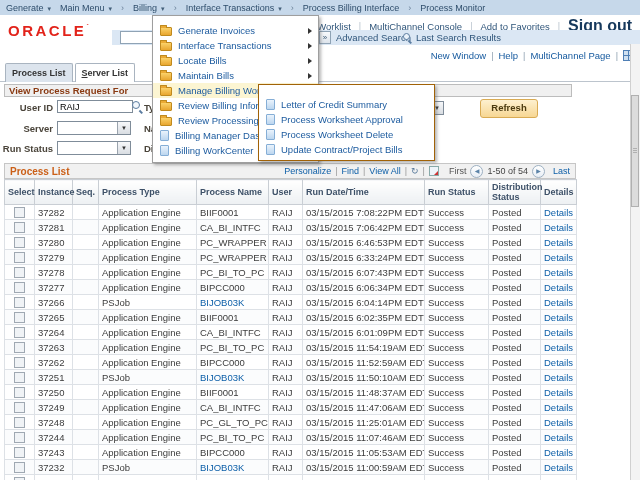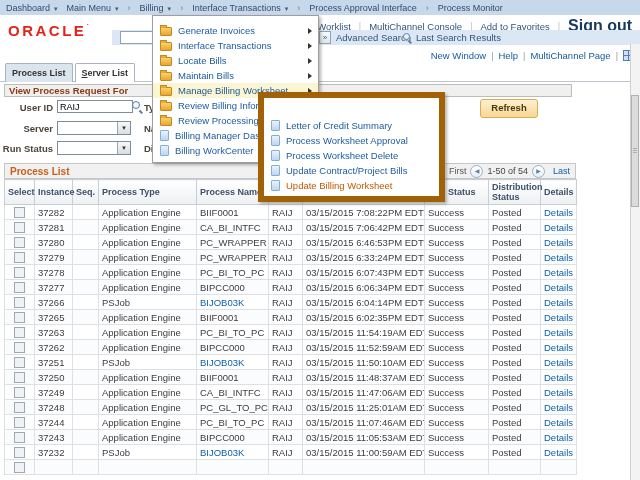--- a/index.html
+++ b/index.html
@@ -83,41 +83,41 @@
   .sb-track{position:absolute;left:630px;top:44px;width:10px;height:436px;background:#f3f3f3;border-left:1px solid #d0d0d0;box-sizing:border-box;cursor:pointer;}
   .sb-thumb{position:absolute;left:631px;top:95px;width:8px;height:112px;background:#dcdcdc;border:1px solid #b0b0b0;box-sizing:border-box;cursor:grab;}
   .sb-thumb::after{content:"";position:absolute;left:1px;right:1px;top:50%;height:5px;margin-top:-3px;background:repeating-linear-gradient(#b0b0b0 0 1px,transparent 1px 2px);}
 
   
   .menu{position:absolute;left:152px;top:15px;width:165px;background:#fff;border:1px solid #9e9e9e;box-shadow:2px 2px 3px rgba(90,90,90,.45);padding:7px 0 4px;z-index:30;}
   .menu-item{height:15px;display:flex;align-items:center;padding-left:7px;cursor:pointer;position:relative;}
   .menu-item.hl{background:#fcf5d2;}
   .menu-item .mlabel{color:#1b5a9e;font-size:9.5px;margin-left:6px;white-space:nowrap;}
   .subarrow{position:absolute;right:6px;width:0;height:0;border-left:4px solid #333;border-top:3px solid transparent;border-bottom:3px solid transparent;}
-  .submenu{position:absolute;left:258px;top:92px;width:175px;background:#fff;border:6px solid #a16207;box-shadow:2px 2px 3px rgba(90,90,90,.45);padding:20px 0 3px;z-index:31;}
+  .submenu{position:absolute;left:258px;top:84px;width:175px;background:#fff;border:1px solid #a16207;box-shadow:2px 2px 3px rgba(90,90,90,.45);padding:12px 0 3px;z-index:31;}
   .submenu .menu-item .mlabel.active{color:#c05a00;}
 
   .icon-folder{width:12px;height:9px;background:linear-gradient(#fbd26a,#e8a62f);border:1px solid #c08a1e;border-radius:1px;position:relative;flex:0 0 auto;margin-top:1px;box-sizing:border-box;}
   .icon-folder::before{content:"";position:absolute;top:-3px;left:-1px;width:5px;height:2px;background:#eaaa34;border:1px solid #c08a1e;border-bottom:none;border-radius:1px 1px 0 0;}
   .icon-doc{width:9px;height:11px;background:linear-gradient(#eaf3fc,#bcd6ef);border:1px solid #85aed6;border-radius:1px;flex:0 0 auto;box-sizing:border-box;}
 </style>
 </head>
 <body>
 
 <div class="screen">
 
   <div class="crumbbar">
-      <span class="crumb"><span>Dashboard</span><span class="caret">▾</span></span>
+      <span class="crumb"><span>Generate</span><span class="caret">▾</span></span>
       <span class="crumb"><span>Main Menu</span><span class="caret">▾</span></span>
       <span class="crumb-sep">›</span>
       <span class="crumb"><span>Billing</span><span class="caret">▾</span></span>
       <span class="crumb-sep">›</span>
       <span class="crumb"><span>Interface Transactions</span><span class="caret">▾</span></span>
       <span class="crumb-sep">›</span>
-      <span class="crumb"><span>Process Approval Interface</span></span>
+      <span class="crumb"><span>Process Billing Interface</span></span>
       <span class="crumb-sep">›</span>
       <span class="crumb"><span>Process Monitor</span></span>
     </div>
 
   <div class="logo"><span>ORACLE</span><span class="tick">´</span></div>
 
   <div class="toplinks">
     <span class="lnk">Home</span>
     <span class="pipe">|</span>
     <span class="lnk">Worklist</span>
@@ -334,20 +334,34 @@
             <td>RAIJ</td>
             <td>03/15/2015 6:02:35PM EDT</td>
             <td>Success</td>
             <td>Posted</td>
             <td><a>Details</a></td>
           </tr>
           <tr>
             <td class="c-sel">
               <div class="cb"></div>
             </td>
+            <td>37264</td>
+            <td></td>
+            <td>Application Engine</td>
+            <td>CA_BI_INTFC</td>
+            <td>RAIJ</td>
+            <td>03/15/2015 6:01:09PM EDT</td>
+            <td>Success</td>
+            <td>Posted</td>
+            <td><a>Details</a></td>
+          </tr>
+          <tr>
+            <td class="c-sel">
+              <div class="cb"></div>
+            </td>
             <td>37263</td>
             <td></td>
             <td>Application Engine</td>
             <td>PC_BI_TO_PC</td>
             <td>RAIJ</td>
             <td>03/15/2015 11:54:19AM EDT</td>
             <td>Success</td>
             <td>Posted</td>
             <td><a>Details</a></td>
           </tr>
@@ -540,19 +554,15 @@
         <span class="mlabel">Process Worksheet Approval</span>
       </div>
       <div class="menu-item">
         <span class="icon-doc"></span>
         <span class="mlabel">Process Worksheet Delete</span>
       </div>
       <div class="menu-item">
         <span class="icon-doc"></span>
         <span class="mlabel">Update Contract/Project Bills</span>
       </div>
-      <div class="menu-item">
-        <span class="icon-doc"></span>
-        <span class="mlabel active">Update Billing Worksheet</span>
-      </div>
     </div>
 
 </div>
 
 </body></html>

